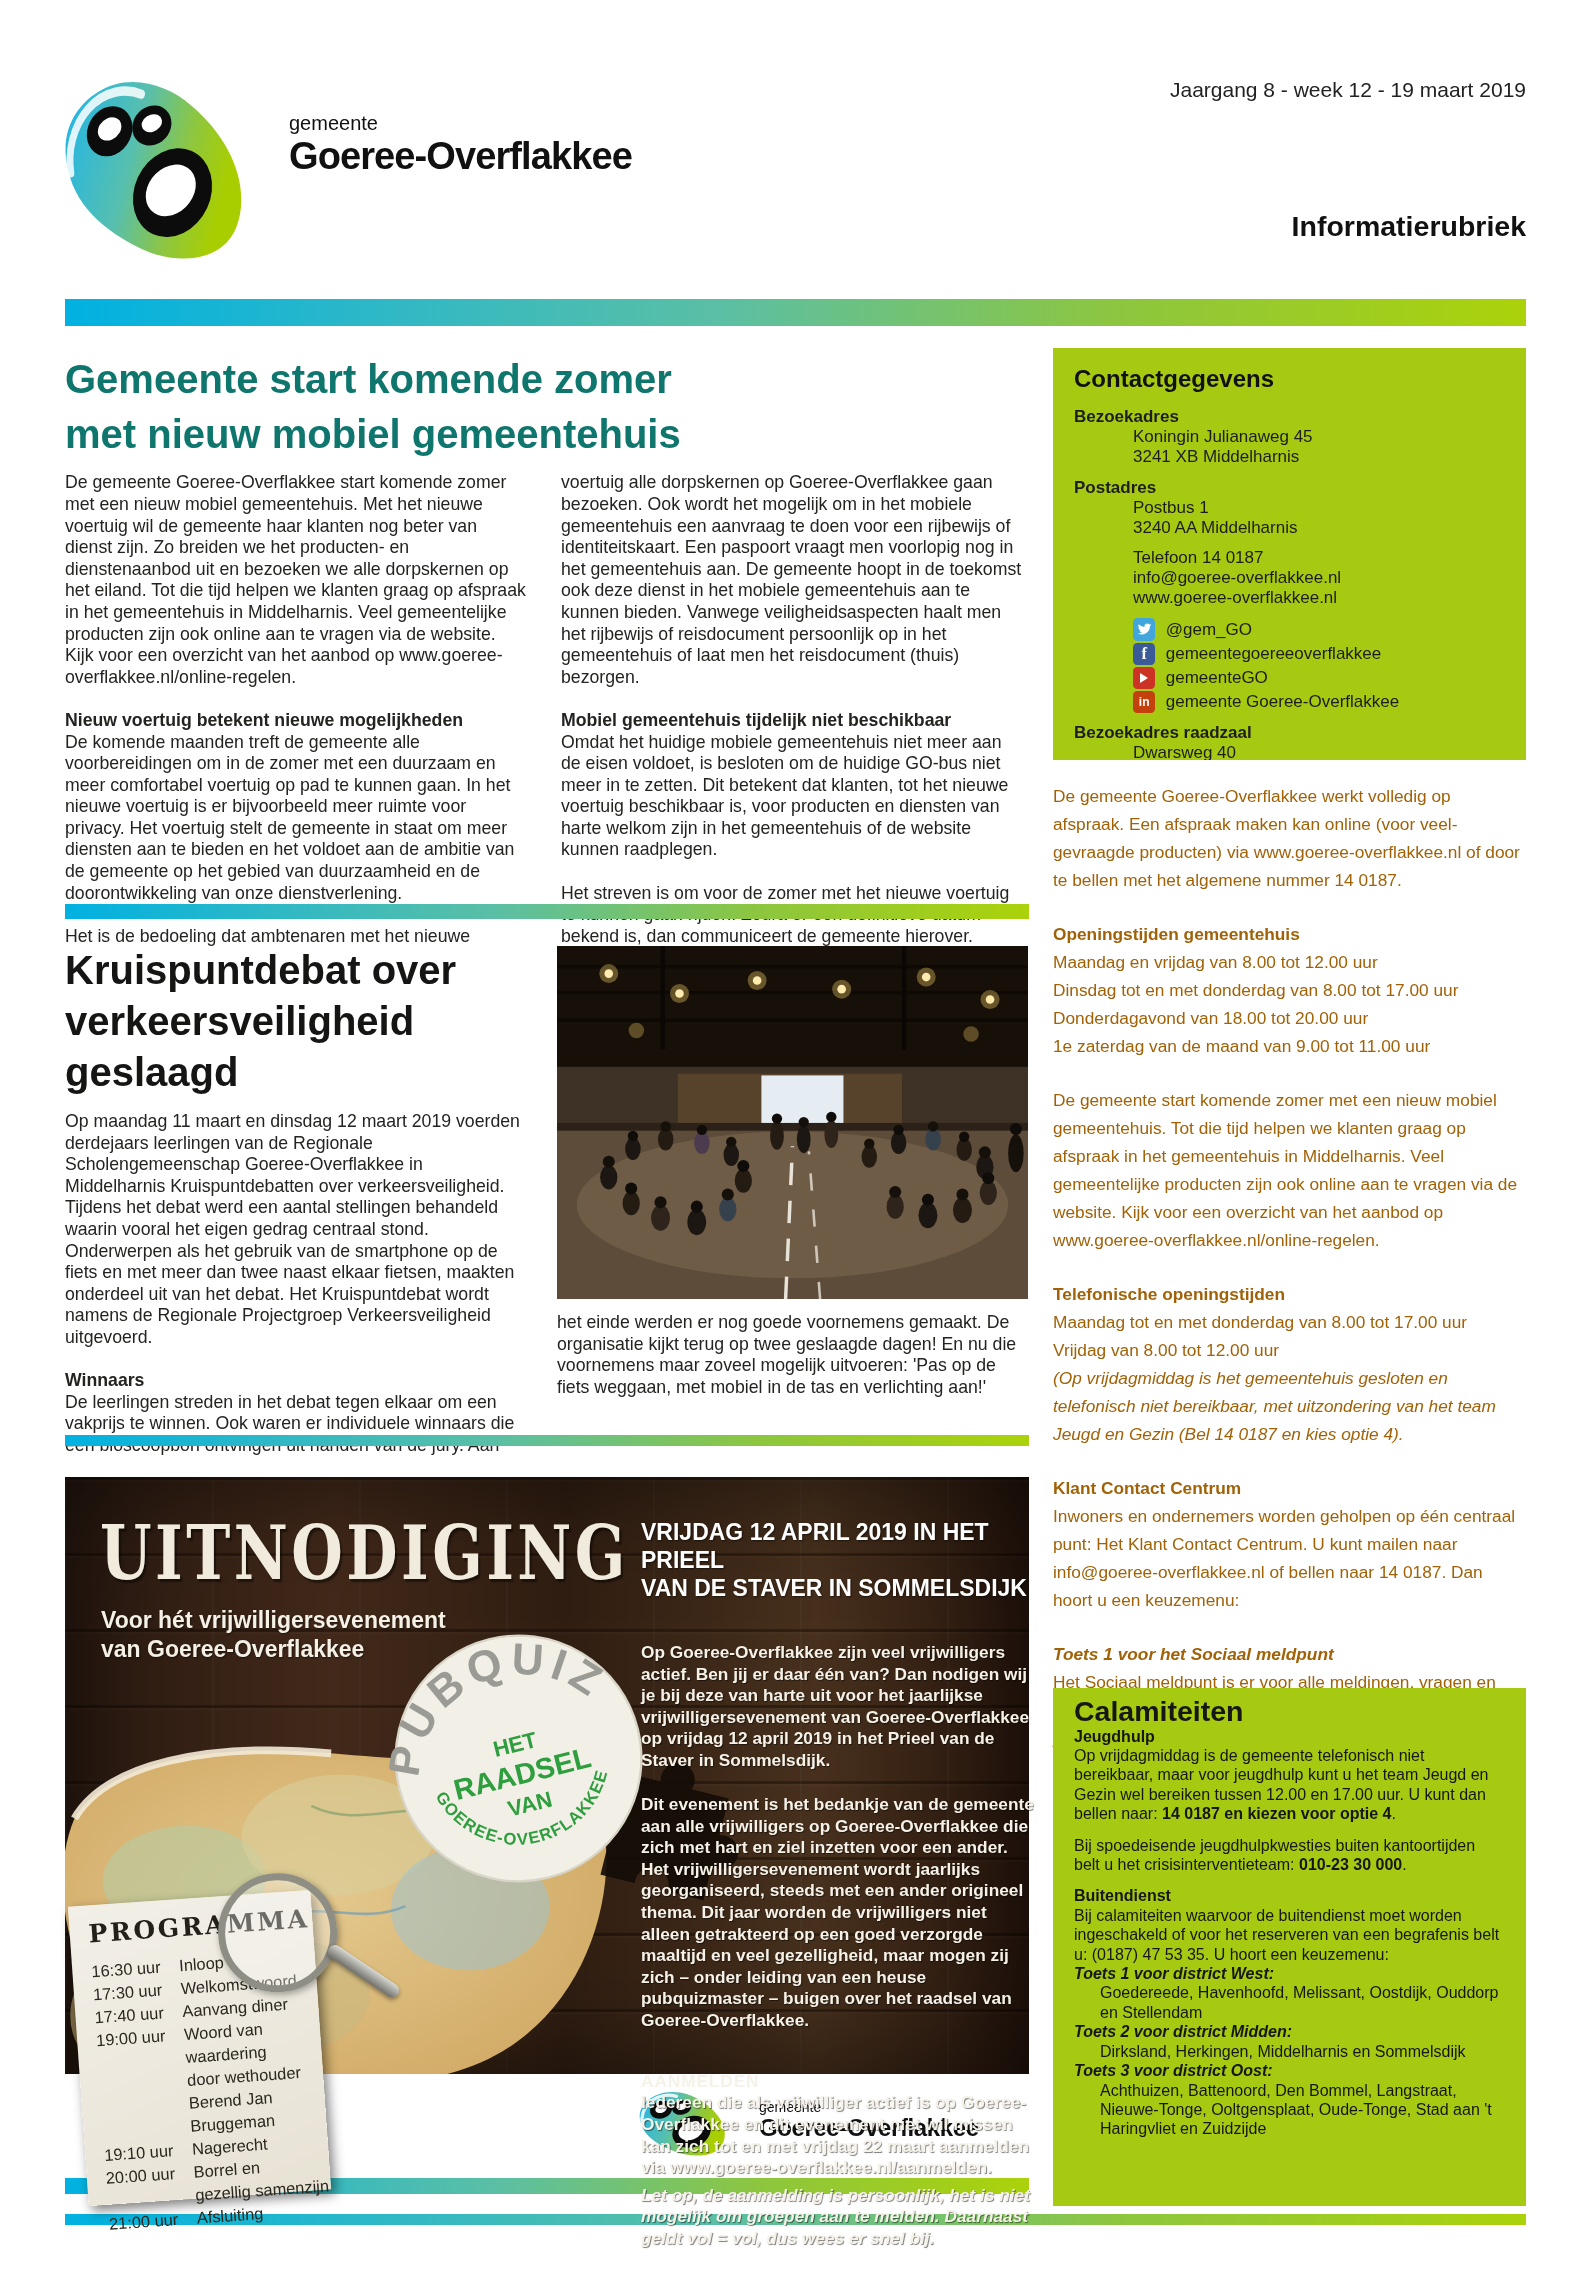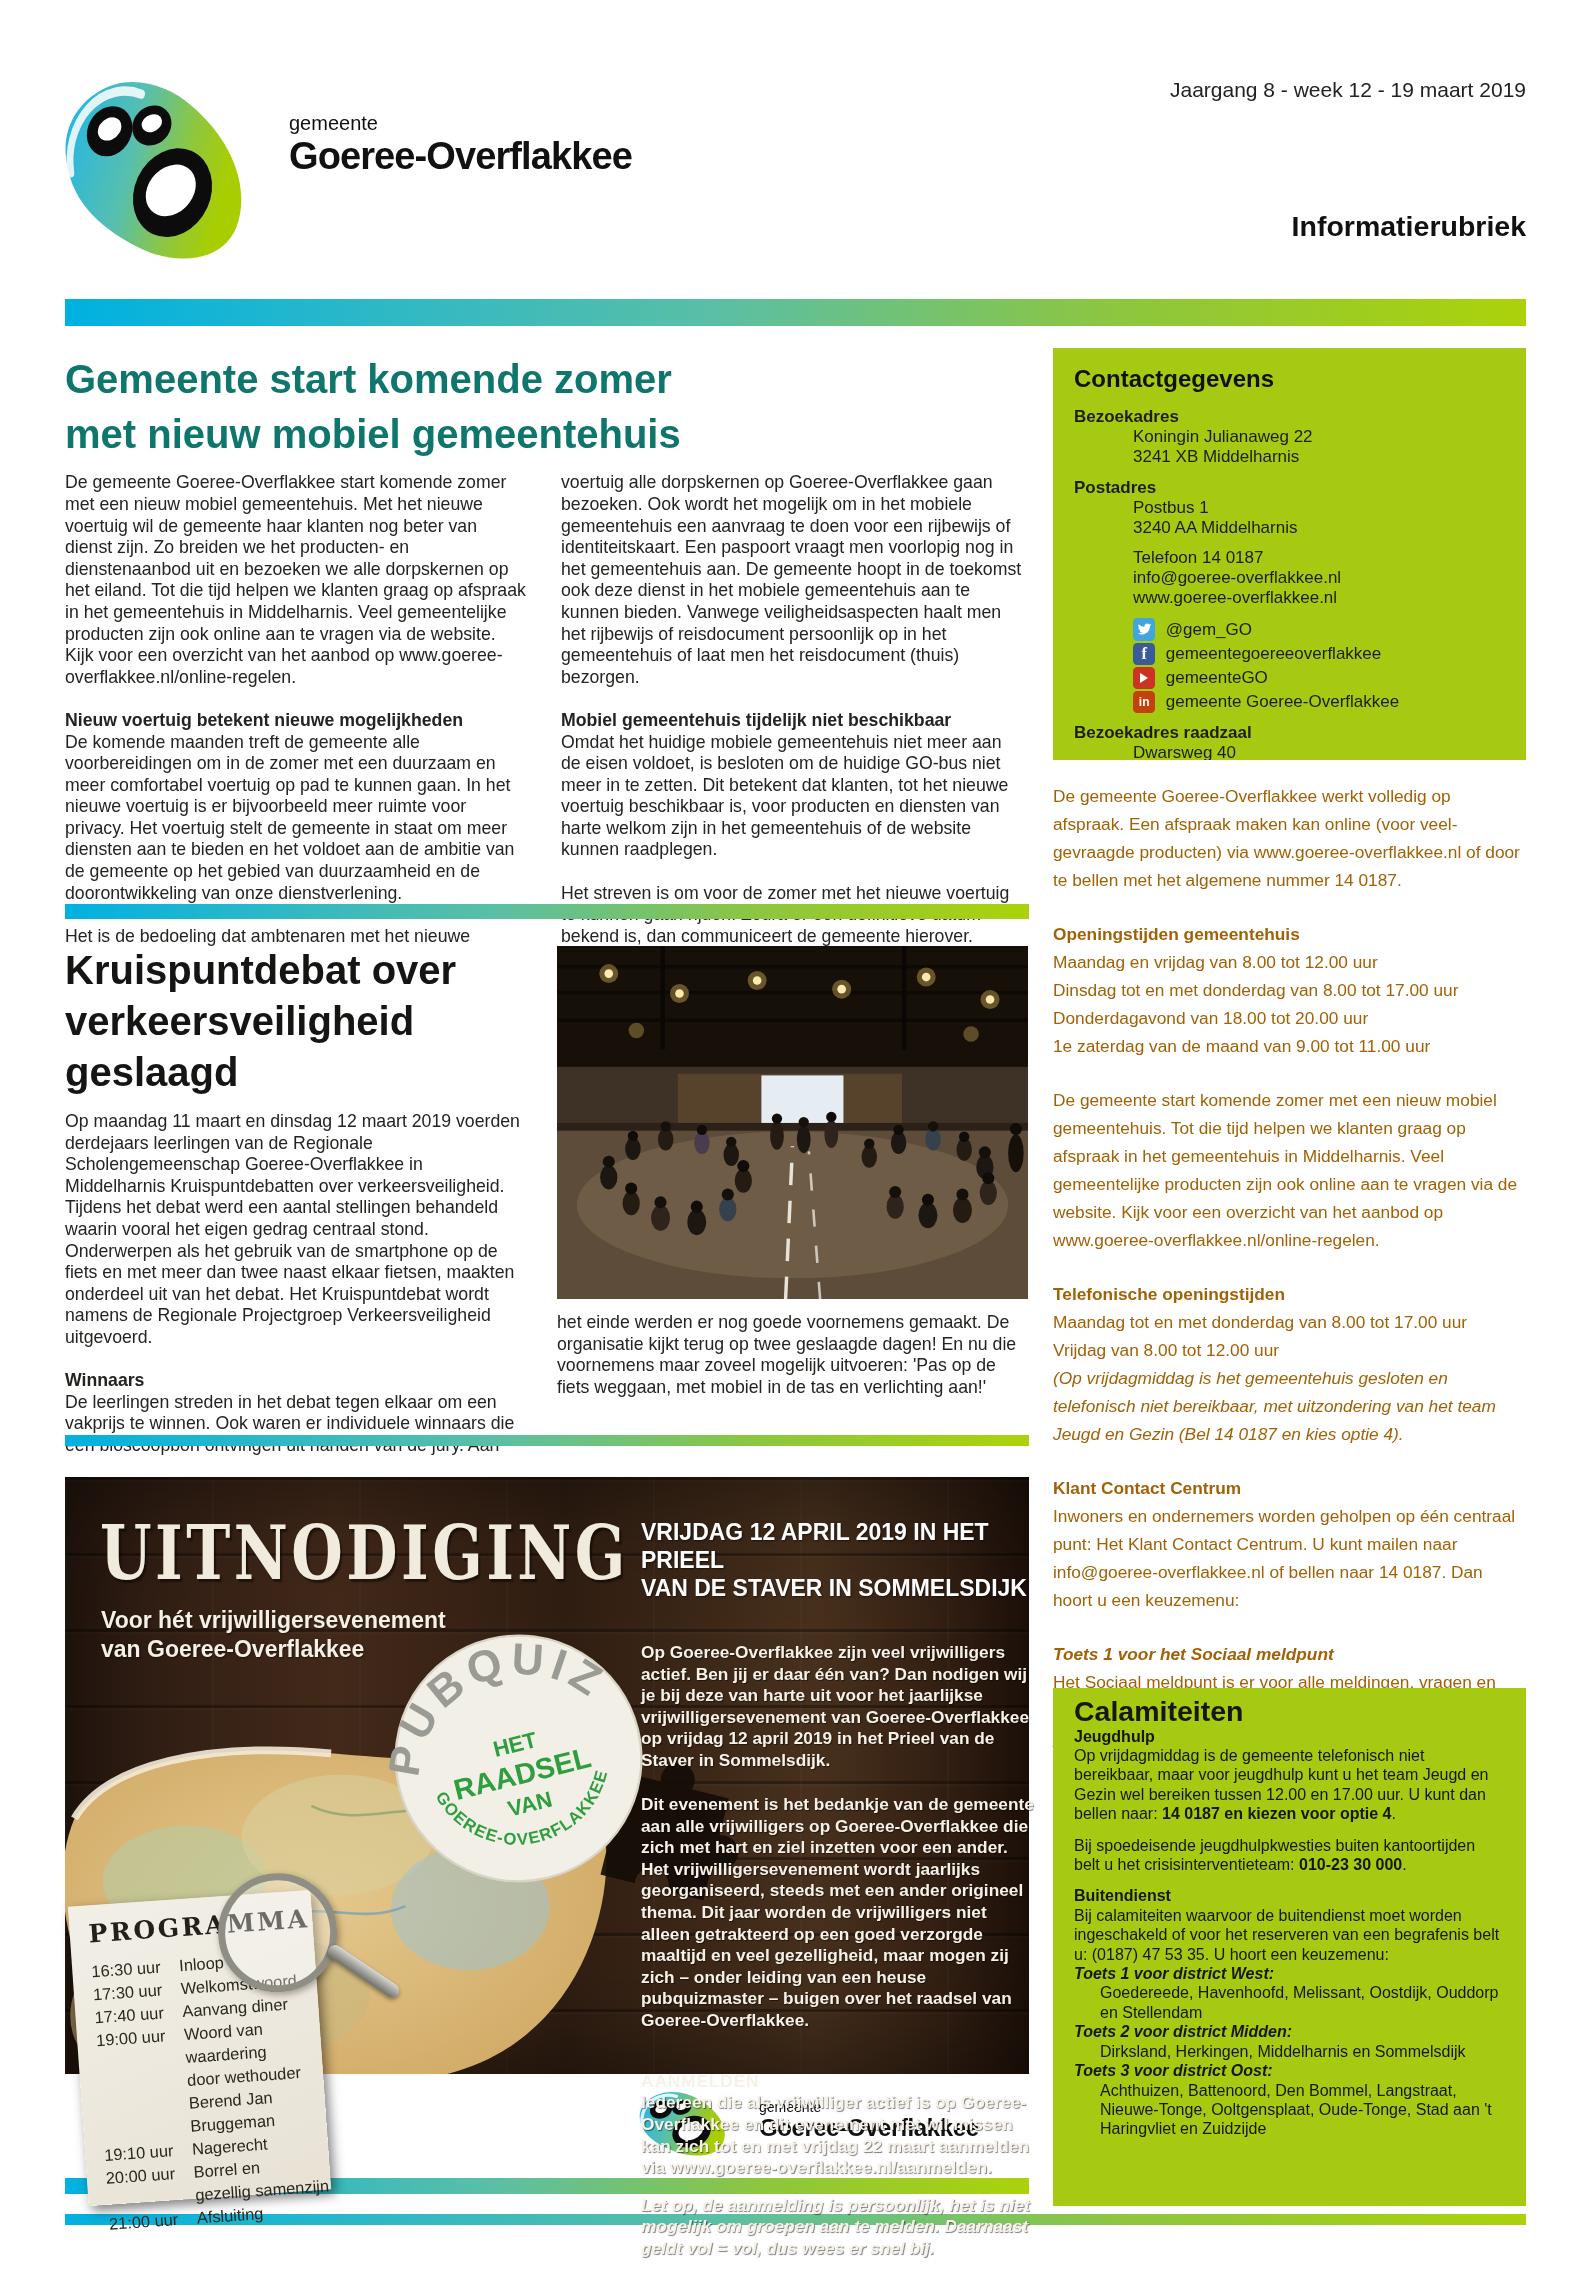--- a/index.html
+++ b/index.html
@@ -128,21 +128,21 @@
         <p>Omdat het huidige mobiele gemeentehuis niet meer aan de eisen voldoet, is besloten om de huidige GO-bus niet meer in te zetten. Dit betekent dat klanten, tot het nieuwe voertuig beschikbaar is, voor producten en diensten van harte welkom zijn in het gemeentehuis of de website kunnen raadplegen.</p>
         <p>Het streven is om voor de zomer met het nieuwe voertuig te kunnen gaan rijden. Zodra er een definitieve datum bekend is, dan communiceert de gemeente hierover.</p>
       </div>
     </div>
   </section>
 
   <aside class="abs limebox contact-box" style="left:1053px; top:348px; width:473px; height:412px; overflow:hidden;">
     <h2>Contactgegevens</h2>
     <div class="c-group">
       <div class="c-label">Bezoekadres</div>
-      <div class="c-val">Koningin Julianaweg 22</div>
+      <div class="c-val">Koningin Julianaweg 45</div>
       <div class="c-val">3241 XB Middelharnis</div>
     </div>
     <div class="c-group">
       <div class="c-label">Postadres</div>
       <div class="c-val">Postbus 1</div>
       <div class="c-val">3240 AA Middelharnis</div>
     </div>
     <div class="c-group">
       <div class="c-val">Telefoon 14 0187</div>
       <div class="c-val">info@goeree-overflakkee.nl</div>
@@ -392,21 +392,21 @@
 
     <div class="abs ad-right" style="left:576px; top:41px;">
       <h3>
         <span style="display:block">VRIJDAG 12 APRIL 2019 IN HET PRIEEL</span>
         <span style="display:block">VAN DE STAVER IN SOMMELSDIJK</span>
       </h3>
       <p style="margin-top:40px;">Op Goeree-Overflakkee zijn veel vrijwilligers actief. Ben jij er daar één van? Dan nodigen wij je bij deze van harte uit voor het jaarlijkse vrijwilligersevenement van Goeree-Overflakkee op vrijdag 12 april 2019 in het Prieel van de Staver in Sommelsdijk.</p>
       <p style="margin-top:22.4px;">Dit evenement is het bedankje van de gemeente aan alle vrijwilligers op Goeree-Overflakkee die zich met hart en ziel inzetten voor een ander. Het vrijwilligersevenement wordt jaarlijks georganiseerd, steeds met een ander origineel thema. Dit jaar worden de vrijwilligers niet alleen getrakteerd op een goed verzorgde maaltijd en veel gezelligheid, maar mogen zij zich – onder leiding van een heuse pubquizmaster – buigen over het raadsel van Goeree-Overflakkee.</p>
       <div class="aanm-h" style="margin-top:40px;">AANMELDEN</div>
       <p>Iedereen die als vrijwilliger actief is op Goeree-Overflakkee en dit evenement niet wil missen kan zich tot en met vrijdag 22 maart aanmelden via www.goeree-overflakkee.nl/aanmelden.</p>
-      <p class="note" style="margin-top:16px;">Let op, de aanmelding is persoonlijk, het is niet mogelijk om groepen aan te melden. Daarnaast geldt vol = vol, dus wees er snel bij.</p>
+      <p class="note" style="margin-top:6px;">Let op, de aanmelding is persoonlijk, het is niet mogelijk om groepen aan te melden. Daarnaast geldt vol = vol, dus wees er snel bij.</p>
     </div>
 
     <div class="abs paper" style="left:13px; top:421px; width:243px; height:300px;">
       <h3>PROGRAMMA</h3>
       <div class="prog-row">
           <span class="prog-time">16:30 uur</span>
           <span>Inloop</span>
         </div>
       <div class="prog-row">
           <span class="prog-time">17:30 uur</span>

